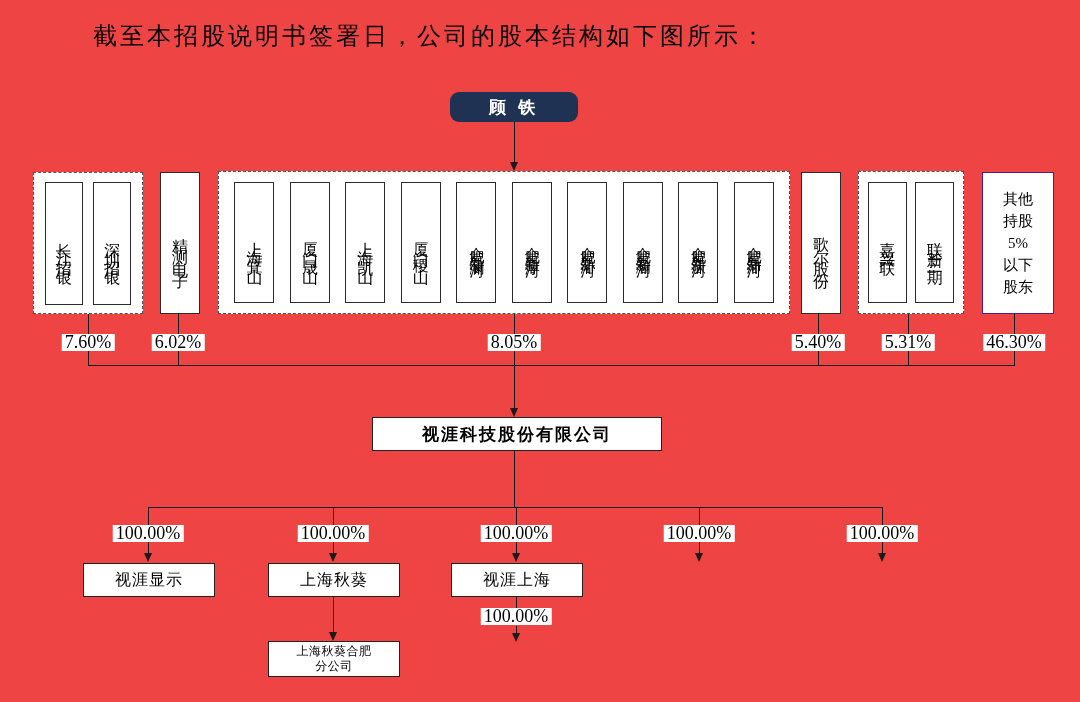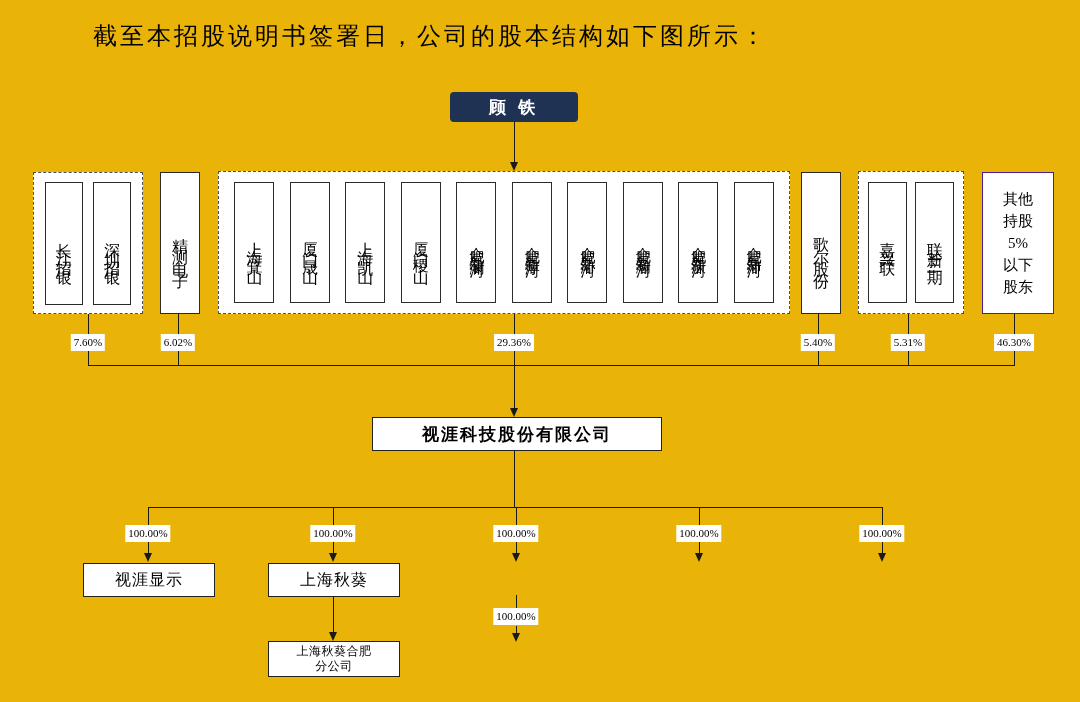--- a/index.html
+++ b/index.html
@@ -1,36 +1,36 @@
 <!DOCTYPE html>
 <html><head>
 <meta charset="utf-8">
 <style>
   html,body { margin:0; padding:0; background:#ffffff; }
   .page {
-    position:relative; width:1080px; height:702px; background:#eab308;
+    position:relative; width:1080px; height:702px; background:#ef4444;
     font-family:"Liberation Serif","DejaVu Serif",serif; color:#000;
     overflow:hidden;
   }
   .title {
     position:absolute; left:93px; top:20px;
     font-size:24px; letter-spacing:3px; white-space:nowrap;
   }
   
   .vline { position:absolute; width:1px; background:#1a1a1a; z-index:1; }
   .hline { position:absolute; height:1px; background:#1a1a1a; z-index:1; }
   .arrowhead {
     position:absolute; width:0; height:0; z-index:1;
     border-left:4.5px solid transparent; border-right:4.5px solid transparent;
     border-top:9px solid #1a1a1a; transform:translateX(-50%);
   }
   
   .rootbox {
     position:absolute; left:450px; top:92px; width:128px; height:30px;
-    background:#1f3253; color:#fff; border-radius:4px; z-index:2;
+    background:#1f3253; color:#fff; border-radius:9px; z-index:2;
     display:flex; align-items:center; justify-content:center;
     font-size:17px; font-weight:bold; letter-spacing:4px;
   }
   
   .dgroup {
     position:absolute; border:1px dashed #4f4f4f; background:#fff; z-index:2;
     display:flex; flex-direction:row; align-items:center; justify-content:space-evenly;
   }
   .vbox {
     border:1px solid #2b2b2b; background:#fff;
@@ -48,21 +48,21 @@
   .solo .vtext { letter-spacing:12px; margin-bottom:-12px; }
   .wrapbox {
     position:absolute; left:982px; top:172px; width:70px; height:140px;
     border:1px solid #4c1d95; background:#fff; z-index:2;
     display:flex; flex-direction:column; align-items:center; justify-content:center;
     font-size:15px; line-height:22px; text-align:center;
   }
   
   .pct {
     position:absolute; transform:translateX(-50%); z-index:3;
-    font-size:11px; line-height:17px; background:#fff; padding:0 3px;
+    font-size:18px; line-height:17px; background:#fff; padding:0 3px;
     white-space:nowrap;
   }
   
   .hbox {
     position:absolute; border:1.5px solid #222; background:#fff; z-index:2;
     display:flex; flex-direction:column; align-items:center; justify-content:center;
     text-align:center;
   }
   .company {
     left:372px; top:417px; width:288px; height:32px;
@@ -154,21 +154,21 @@
   <div class="vline" style="left:88px;top:312px;height:53px"></div>
   <div class="vline" style="left:178px;top:312px;height:53px"></div>
   <div class="vline" style="left:514px;top:312px;height:96px"></div>
   <div class="vline" style="left:818px;top:312px;height:53px"></div>
   <div class="vline" style="left:908px;top:311px;height:54px"></div>
   <div class="vline" style="left:1014px;top:312px;height:53px"></div>
   <div class="hline" style="left:88px;top:365px;width:927px"></div>
 
   <span class="pct" style="left:88px;top:334px">7.60%</span>
   <span class="pct" style="left:178px;top:334px">6.02%</span>
-  <span class="pct" style="left:514px;top:334px">29.36%</span>
+  <span class="pct" style="left:514px;top:334px">8.05%</span>
   <span class="pct" style="left:818px;top:334px">5.40%</span>
   <span class="pct" style="left:908px;top:334px">5.31%</span>
   <span class="pct" style="left:1014px;top:334px">46.30%</span>
 
   <div class="arrowhead" style="left:514px;top:408px"></div>
   <div class="hbox company">视涯科技股份有限公司</div>
 
   <div class="vline" style="left:514px;top:449px;height:58px"></div>
   <div class="hline" style="left:148px;top:507px;width:734px"></div>
 
@@ -190,20 +190,21 @@
   <div class="arrowhead" style="left:333px;top:553px"></div>
   <div class="vline" style="left:516px;top:542px;height:12px"></div>
   <div class="arrowhead" style="left:516px;top:553px"></div>
   <div class="vline" style="left:699px;top:542px;height:12px"></div>
   <div class="arrowhead" style="left:699px;top:553px"></div>
   <div class="vline" style="left:882px;top:542px;height:12px"></div>
   <div class="arrowhead" style="left:882px;top:553px"></div>
 
   <div class="hbox sub" style="left:83px">视涯显示</div>
   <div class="hbox sub" style="left:268px">上海秋葵</div>
+  <div class="hbox sub" style="left:451px">视涯上海</div>
 
   <div class="vline" style="left:333px;top:595px;height:37px"></div>
   <div class="arrowhead" style="left:333px;top:632px"></div>
   <div class="hbox branch small" style="left:268px;top:641px;height:34px">
     <span>上海秋葵合肥</span>
     <span>分公司</span>
   </div>
 
   <div class="vline" style="left:516px;top:595px;height:14px"></div>
   <span class="pct" style="left:516px;top:608px">100.00%</span>

